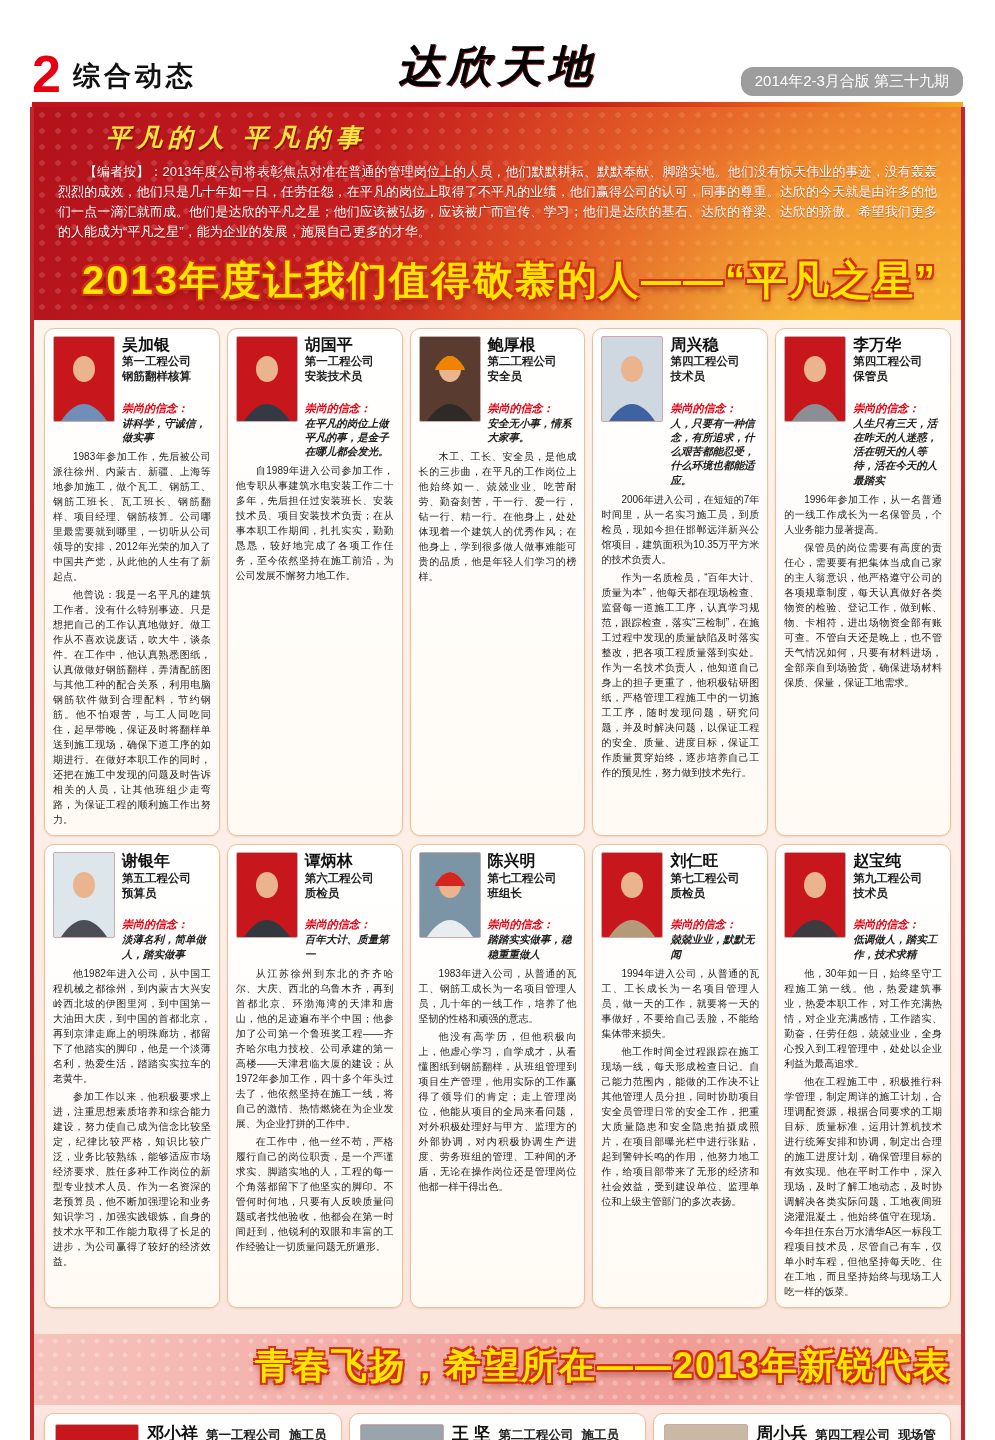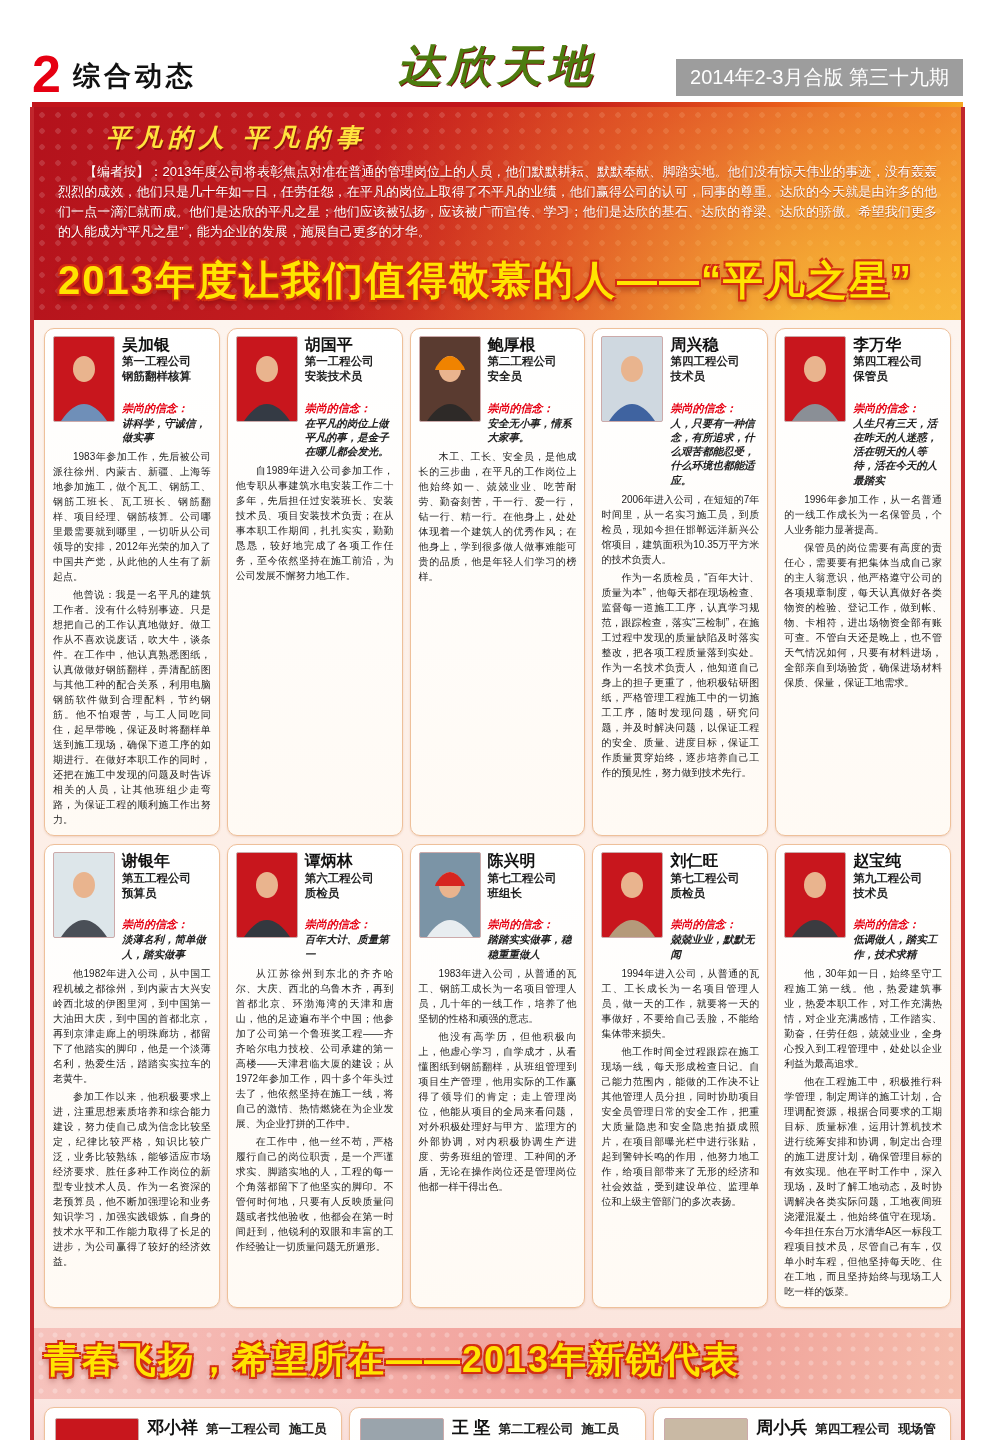--- a/index.html
+++ b/index.html
@@ -4,41 +4,41 @@
 <style>
   * { margin:0; padding:0; box-sizing:border-box; }
   html,body { width:995px; }
   body { height:1440px; background:#ffffff; font-family:"Liberation Sans","DejaVu Sans",sans-serif; overflow:hidden; }
   .page { width:995px; height:1440px; position:relative; background:#fff; }
 
   
   .header { margin:40px 32px 0; height:56px; display:flex; align-items:flex-end; position:relative; }
   .page-num { font-size:52px; line-height:0.85; font-weight:900; color:#e60012; }
   .section-name { font-size:27px; font-weight:bold; color:#111; margin-left:12px; letter-spacing:4px; padding-bottom:2px; }
-  .masthead { position:absolute; left:0; right:0; text-align:center; bottom:0; font-family:"DejaVu Serif","Liberation Serif",serif; font-style:italic; font-weight:bold; font-size:44px; color:#4d7c0f; letter-spacing:6px; text-shadow:1px 1px 0 #7d0d10; }
-  .issue-box { margin-left:auto; background:#9d9d9d; color:#fff; font-size:20px; padding:5px 14px; border-radius:0; position:relative; z-index:2; white-space:nowrap; }
+  .masthead { position:absolute; left:0; right:0; text-align:center; bottom:0; font-family:"DejaVu Serif","Liberation Serif",serif; font-style:italic; font-weight:bold; font-size:44px; color:#000000; letter-spacing:6px; text-shadow:1px 1px 0 #7d0d10; }
+  .issue-box { margin-left:auto; background:#9d9d9d; color:#fff; font-size:15px; padding:5px 14px; border-radius:12px; position:relative; z-index:2; white-space:nowrap; }
   .redline { margin:6px 32px 0; height:5px; background:linear-gradient(90deg,#c1151b 0%,#c1151b 55%,#e85a1a 80%,#f5a623 100%); }
 
   
   .frame { margin:0 30px; border-left:4px solid #c1272d; border-right:4px solid #c1272d; border-bottom:4px solid #c1272d; }
 
   
   .band1 { background:
       radial-gradient(circle at 85% 120%, rgba(255,220,60,.75), rgba(255,160,40,.35) 35%, transparent 60%),
       radial-gradient(circle, rgba(255,255,255,.14) 2.5px, transparent 3px),
       linear-gradient(110deg,#b3121c 0%,#c8201f 45%,#d8402a 70%,#e8742c 90%,#f0a13c 100%);
     background-size:auto, 16px 16px, auto;
     padding:10px 24px 10px; color:#fff; }
   .intro-title { color:#ffe33e; font-size:25px; font-weight:900; font-style:italic; letter-spacing:6px; text-shadow:1px 2px 0 #8d0d10; margin:4px 0 8px 48px; }
   .intro-body { font-size:13px; line-height:1.55; text-align:justify; text-indent:2em; color:#fff; text-shadow:0 1px 1px rgba(120,0,0,.5); }
-  .big-title { text-align:left; font-weight:900; font-size:40px; letter-spacing:2px; margin:10px 0 2px; color:#ffe400;
+  .big-title { text-align:right; font-weight:900; font-size:40px; letter-spacing:2px; margin:10px 0 2px; color:#ffe400;
     text-shadow:-2px -2px 0 #d42e12, 2px -2px 0 #d42e12, -2px 2px 0 #d42e12, 2px 2px 0 #d42e12, 0 4px 6px rgba(90,0,0,.55); }
 
   
-  .cards1 { background:linear-gradient(#fdf4ee 0%, #fdeee6 60%, #fbe6de 100%); padding:8px 10px 12px; }
+  .cards1 { background:linear-gradient(#fdf4ee 0%, #fdeee6 60%, #fbe6de 100%); padding:8px 10px 18px; }
   .row { display:flex; gap:7px; margin-bottom:8px; }
   .card { flex:1 1 0; background:linear-gradient(#ffffff,#fffaf4); border:1px solid #eec09a; border-radius:10px; padding:7px 8px 8px; min-height:328px; box-shadow:0 1px 2px rgba(180,90,40,.18); }
   .card-head { display:flex; gap:7px; margin-bottom:5px; }
   .photo { width:62px; height:86px; flex:0 0 62px; border:1px solid #caa; border-radius:2px; overflow:hidden; background:#c8161d; }
   .photo svg { width:100%; height:100%; display:block; }
   .who { flex:1; min-width:0; }
   .p-name { font-size:16px; font-weight:900; color:#111; line-height:1.15; }
   .p-org { font-size:11.5px; font-weight:bold; color:#222; line-height:1.3; }
   .motto-label { color:#e60012; font-weight:900; font-style:italic; font-size:11px; margin-top:17px; }
   .motto { font-size:10.5px; font-weight:bold; color:#222; line-height:1.35; font-style:italic; }

